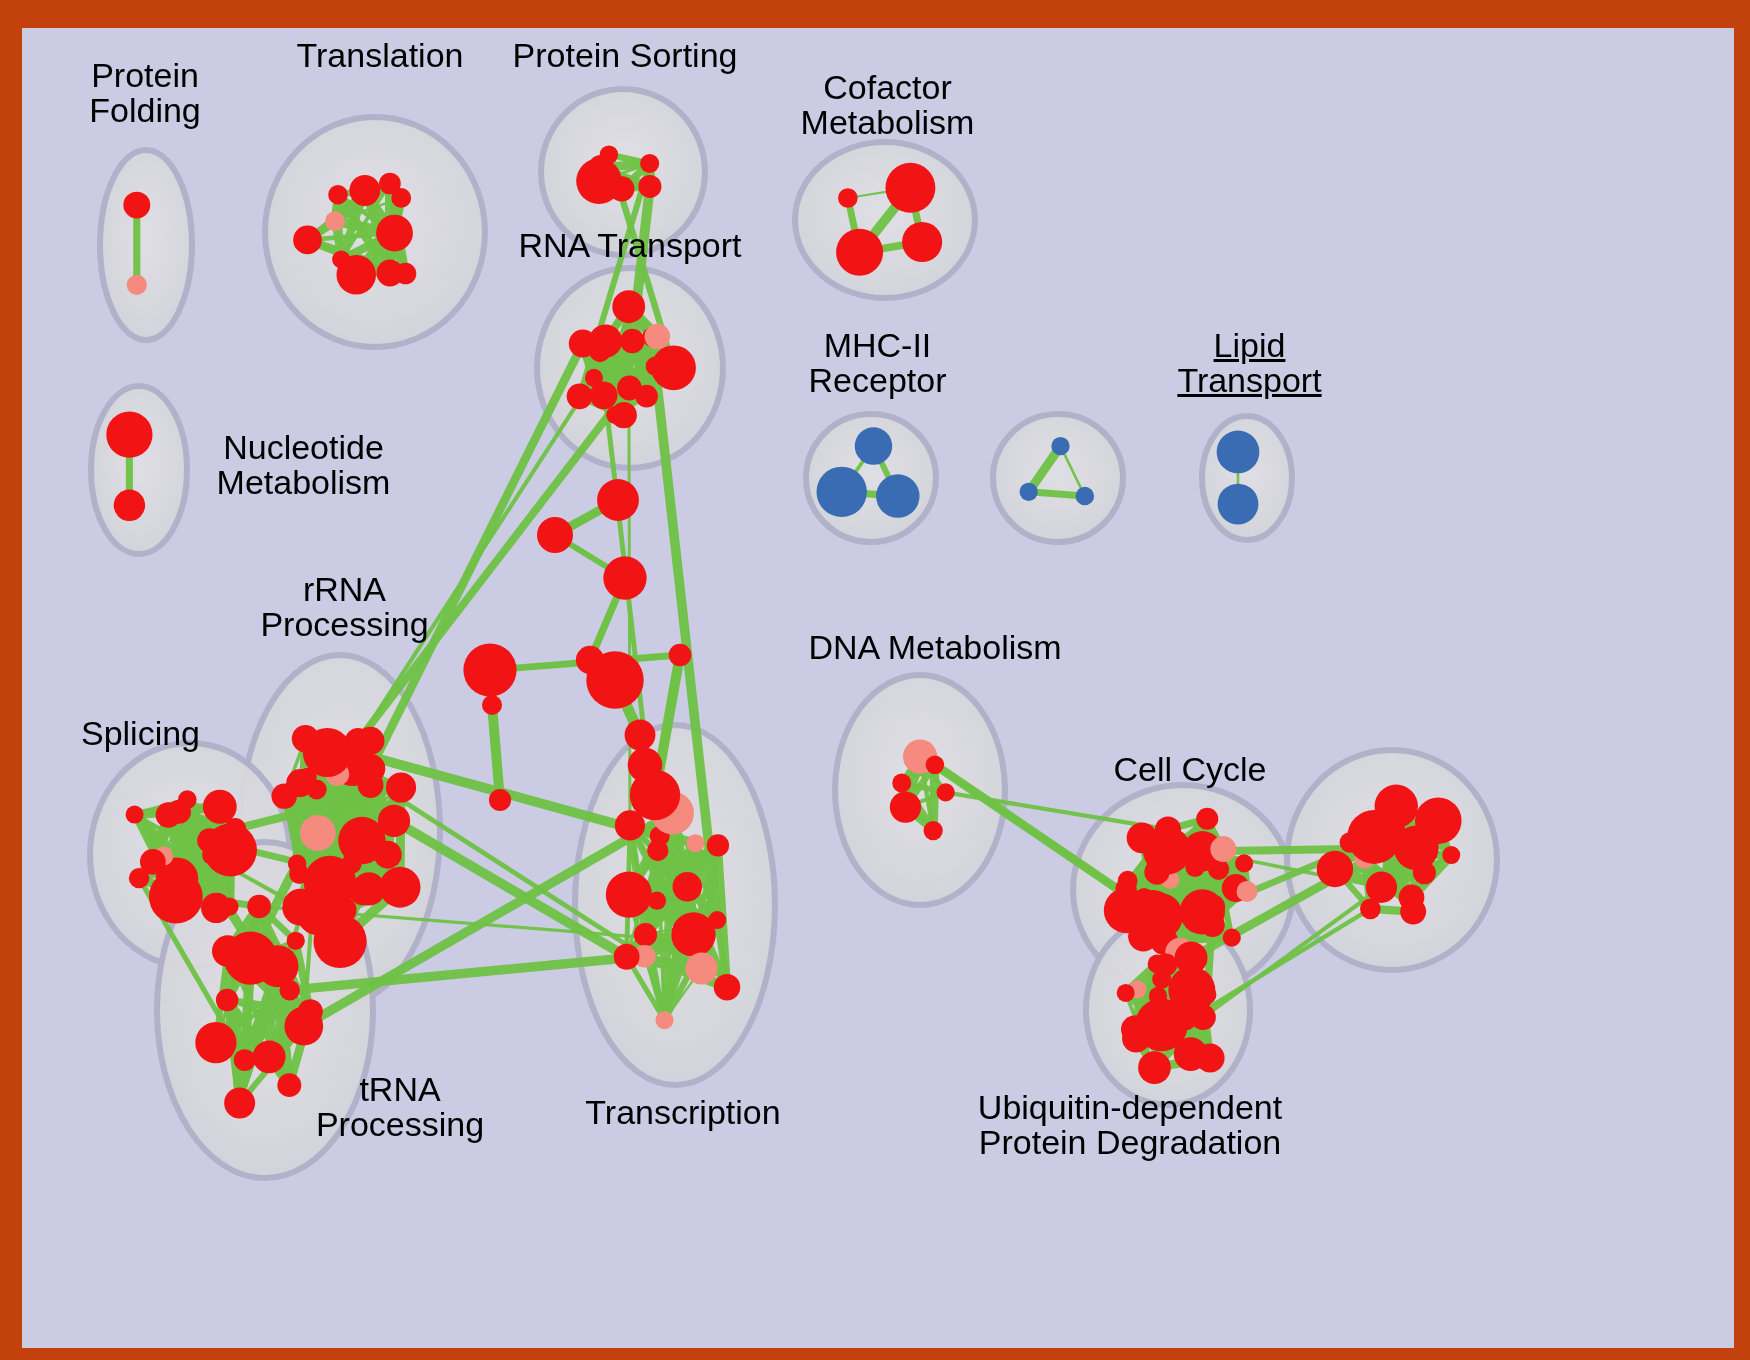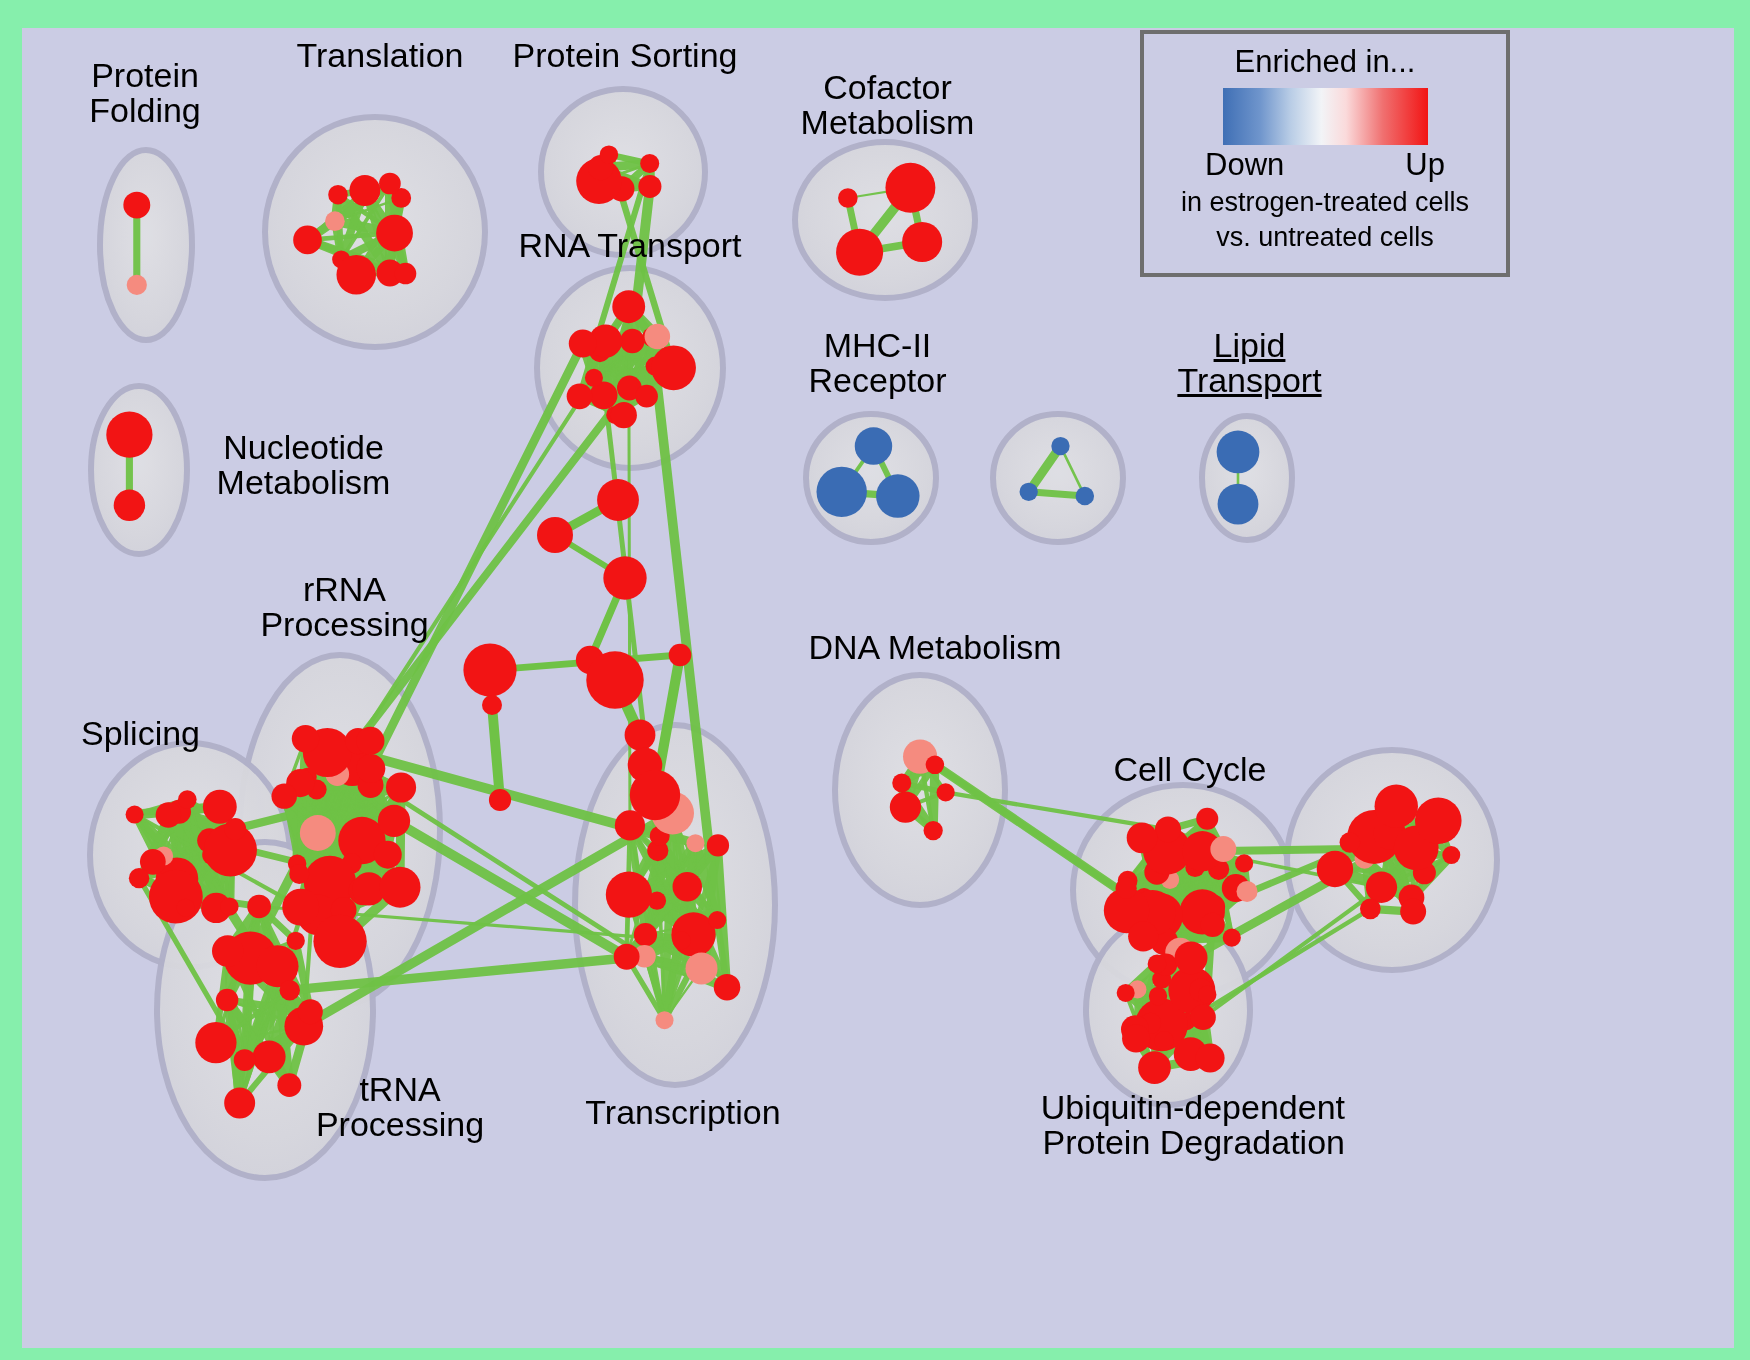--- a/index.html
+++ b/index.html
@@ -1,17 +1,17 @@
 <!DOCTYPE html>
 <html><head>
 <meta charset="utf-8">
 <style>
   html,body{margin:0;padding:0;background:#ffffff;}
   body{font-family:"Liberation Sans", sans-serif;}
-  #stage{position:relative;width:1750px;height:1360px;background:#86efac;overflow:hidden;}
+  #stage{position:relative;width:1750px;height:1360px;background:#c2410c;overflow:hidden;}
   #canvasbg{position:absolute;left:22px;top:28px;width:1712px;height:1320px;background:#cbcce4;}
   svg#net{position:absolute;left:0;top:0;width:1750px;height:1360px;}
   .clabel{position:absolute;color:#000;font-size:34px;line-height:1.02;text-align:center;white-space:pre;font-family:"Liberation Sans",sans-serif;}
   #legend{position:absolute;left:1140px;top:30px;width:370px;height:247px;background:#cbcce4;border:4px solid #6e6e6e;box-sizing:border-box;}
   #legend .ltitle{text-align:center;font-size:31px;color:#000;margin-top:10px;}
   #legend .bar{margin:8px auto 0 auto;width:205px;height:57px;
       background:linear-gradient(to right,#3f6fb5 0%,#6f95cc 18%,#b9cde6 33%,#f2f4f7 48%,#fadadb 60%,#f07070 78%,#f21414 100%);}
   #legend .ends{display:flex;justify-content:space-between;width:240px;margin:2px auto 0 auto;font-size:31px;}
   #legend .sub{text-align:center;font-size:27px;line-height:1.13;margin-top:4px;}
 </style>
@@ -1277,26 +1277,16 @@
   <div class="clabel" style="left:196px;top:430px;width:215px;">Nucleotide
 Metabolism</div>
   <div class="clabel" style="left:247px;top:572px;width:195px;">rRNA
 Processing</div>
   <div class="clabel" style="left:58px;top:716px;width:165px;text-align:center;">Splicing</div>
   <div class="clabel" style="left:300px;top:1072px;width:200px;">tRNA
 Processing</div>
   <div class="clabel" style="left:568px;top:1058px;width:230px;margin-top:37px;">Transcription</div>
   <div class="clabel" style="left:800px;top:630px;width:270px;">DNA Metabolism</div>
   <div class="clabel" style="left:1090px;top:752px;width:200px;">Cell Cycle</div>
-  <div class="clabel" style="left:985px;top:1090px;width:360px;text-align:right;">Ubiquitin-dependent
+  <div class="clabel" style="left:950px;top:1090px;width:360px;">Ubiquitin-dependent
 Protein Degradation</div>
 
-  <div id="legend">
-    <div class="ltitle">Enriched in...</div>
-    <div class="bar"></div>
-    <div class="ends">
-      <span>Down</span>
-      <span>Up</span>
-    </div>
-    <div class="sub">in estrogen-treated cells</div>
-    <div class="sub">vs. untreated cells</div>
-  </div>
 </div>
 
 </body></html>

